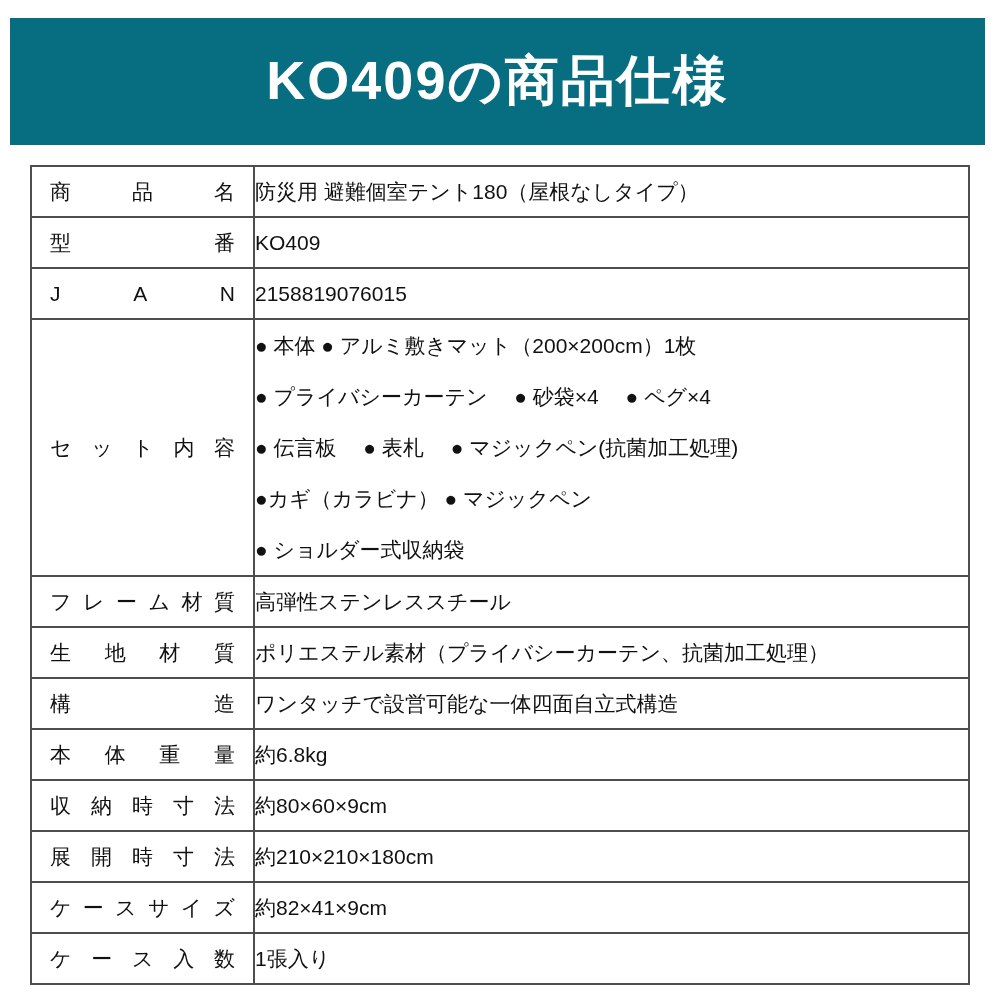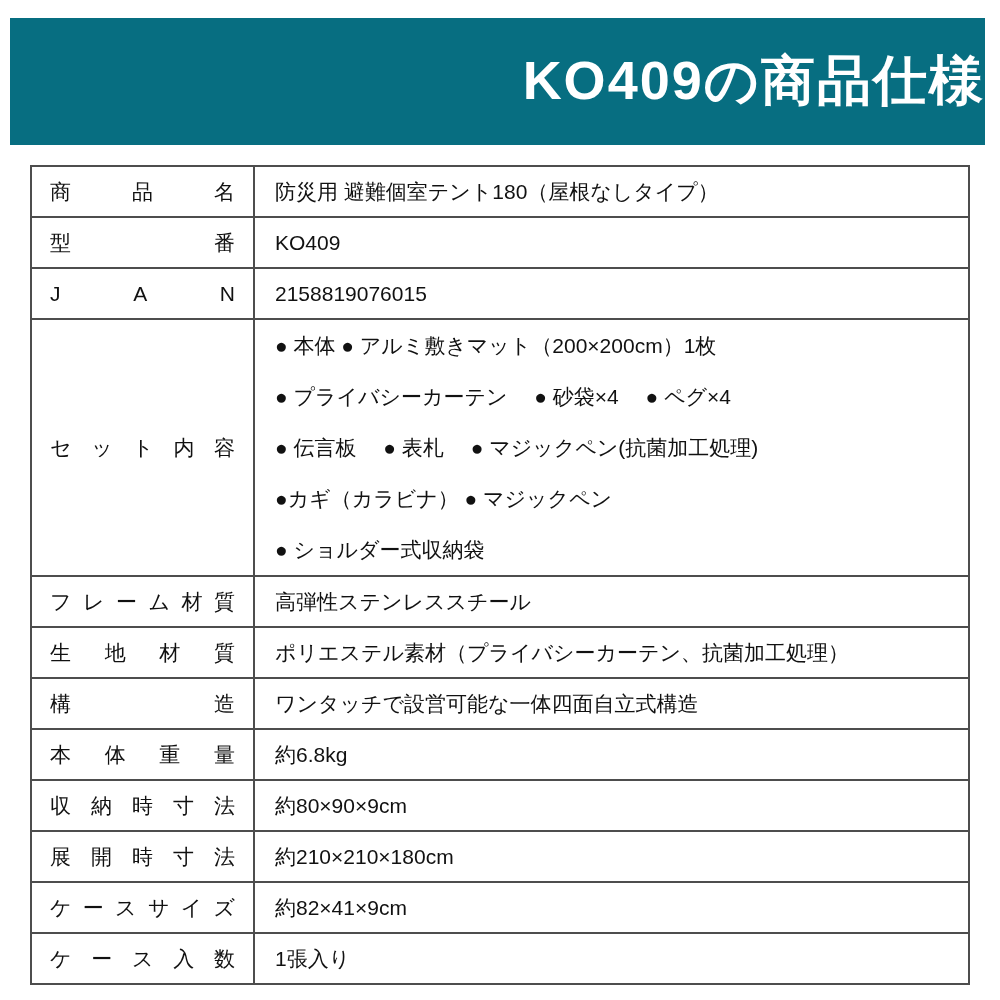--- a/index.html
+++ b/index.html
@@ -17,21 +17,21 @@
   }
   .banner {
     position: absolute;
     left: 10px;
     top: 18px;
     width: 975px;
     height: 127px;
     background: #076e81;
     display: flex;
     align-items: center;
-    justify-content: flex-end;
+    justify-content: center;
   }
   .banner-title {
     color: #ffffff;
     font-size: 54px;
     font-weight: 700;
     letter-spacing: 2px;
     white-space: nowrap;
   }
   .spec-table {
     position: absolute;
@@ -59,21 +59,21 @@
     padding: 0 18px;
     box-sizing: border-box;
   }
   .justify {
     display: flex;
     justify-content: space-between;
     align-items: center;
     width: 100%;
   }
   .value-cell {
-    padding: 0 20px;
+    padding: 0 0;
     box-sizing: border-box;
   }
   .value-cell .line {
     line-height: 51px;
     white-space: nowrap;
   }
 </style>
 </head>
 <body>
 
@@ -178,21 +178,21 @@
         <tr>
           <td class="label-cell">
             <div class="justify">
               <span>収</span>
               <span>納</span>
               <span>時</span>
               <span>寸</span>
               <span>法</span>
             </div>
           </td>
-          <td class="value-cell">約80×90×9cm</td>
+          <td class="value-cell">約80×60×9cm</td>
         </tr>
         <tr>
           <td class="label-cell">
             <div class="justify">
               <span>展</span>
               <span>開</span>
               <span>時</span>
               <span>寸</span>
               <span>法</span>
             </div>

